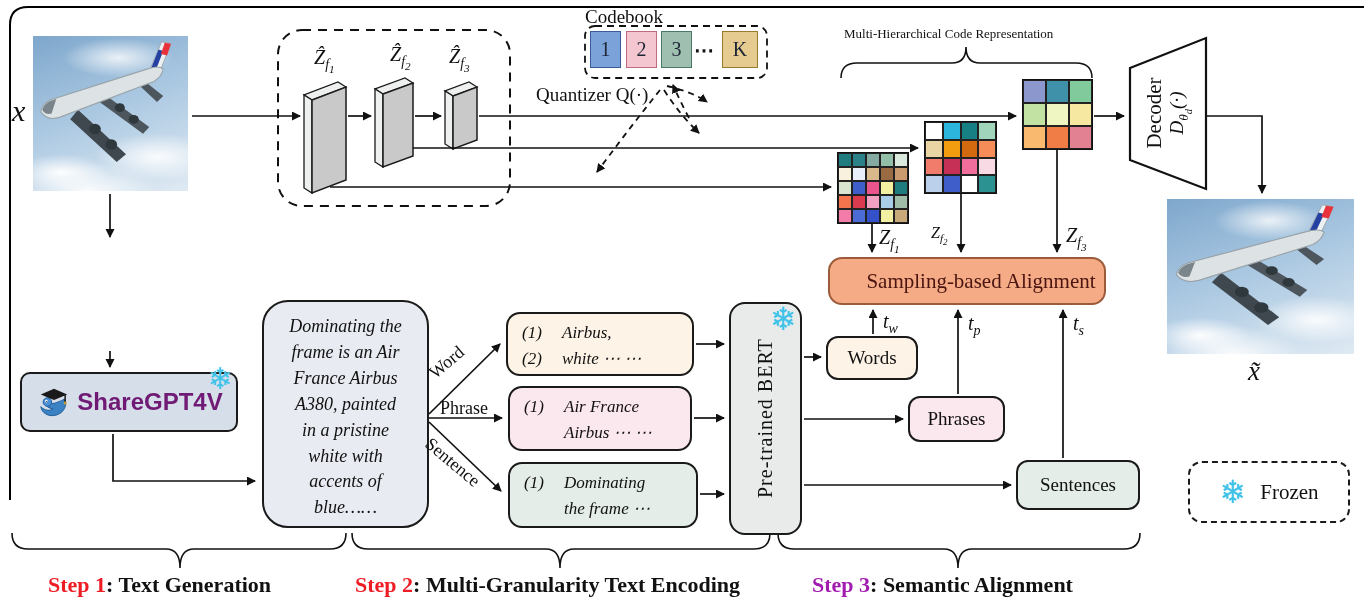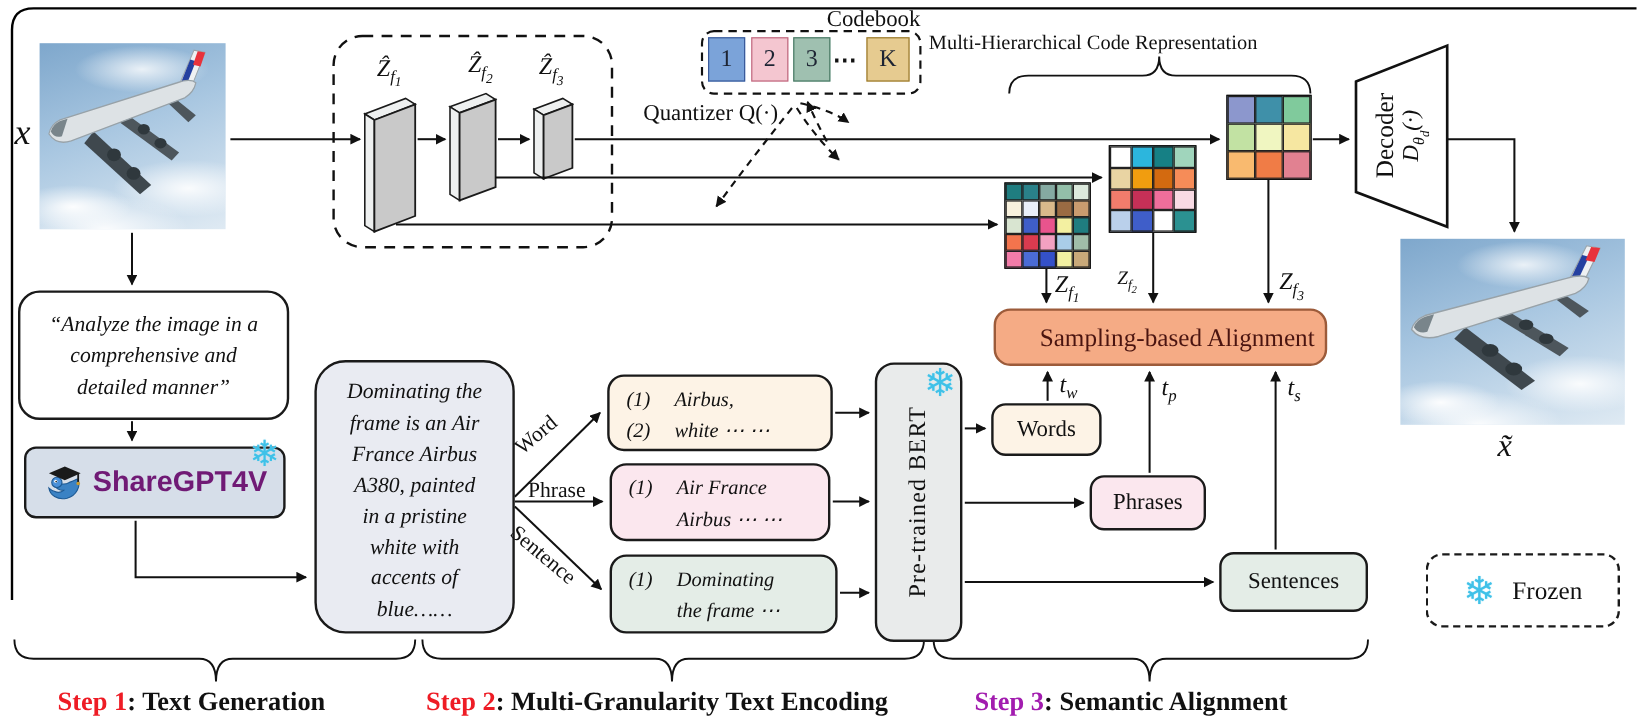--- a/index.html
+++ b/index.html
@@ -183,30 +183,30 @@
     <span>Ẑ</span><sub><span>f</span><sub>1</sub></sub>
   </div>
   <div class="lbl math" style="left:390px;top:43px;font-size:20px;">
     <span>Ẑ</span><sub><span>f</span><sub>2</sub></sub>
   </div>
   <div class="lbl math" style="left:449px;top:45px;font-size:20px;">
     <span>Ẑ</span><sub><span>f</span><sub>3</sub></sub>
   </div>
 
 
-  <div class="lbl" style="left:585px;top:6px;width:182px;text-align:right;font-size:19px;">Codebook</div>
+  <div class="lbl" style="left:585px;top:6px;width:182px;text-align:left;font-size:19px;">Codebook</div>
   <div class="codesq" style="left: 590px; top: 31px; width: 31px; height: 37px; background-color: rgb(123, 163, 217); border-color: rgb(58, 90, 154);">1</div>
   <div class="codesq" style="left: 626px; top: 31px; width: 31px; height: 37px; background-color: rgb(244, 198, 208); border-color: rgb(192, 106, 128);">2</div>
   <div class="codesq" style="left: 661px; top: 31px; width: 31px; height: 37px; background-color: rgb(159, 192, 176); border-color: rgb(74, 122, 102);">3</div>
   <div class="lbl" style="left:694px;top:38px;font-size:20px;font-weight:bold;">⋯</div>
   <div class="codesq" style="left: 722px; top: 31px; width: 36px; height: 37px; background-color: rgb(230, 203, 144); border-color: rgb(154, 122, 46);">K</div>
 
   <div class="lbl" style="left:536px;top:84px;font-size:19px;">Quantizer Q(·)</div>
 
-  <div class="lbl" style="left:774px;top:26px;font-size:17px;">Multi-Hierarchical Code Representation</div>
+  <div class="lbl" style="left:844px;top:26px;font-size:13px;">Multi-Hierarchical Code Representation</div>
 
   <div class="grid" style="left: 837px; top: 152px; width: 72px; height: 72px; grid-template-columns: repeat(5, 1fr);">
       <div class="gcell" style="background: rgb(31, 125, 128);"></div>
       <div class="gcell" style="background: rgb(42, 129, 137);"></div>
       <div class="gcell" style="background: rgb(133, 170, 162);"></div>
       <div class="gcell" style="background: rgb(147, 191, 169);"></div>
       <div class="gcell" style="background: rgb(220, 233, 221);"></div>
       <div class="gcell" style="background: rgb(248, 241, 221);"></div>
       <div class="gcell" style="background: rgb(233, 239, 250);"></div>
       <div class="gcell" style="background: rgb(217, 185, 139);"></div>
@@ -268,25 +268,20 @@
     <span>Z</span><sub><span>f</span><sub>3</sub></sub>
   </div>
 
   <div class="abs center" style="left:1088px;top:85px;width:160px;height:56px;transform:rotate(-90deg);flex-direction:column;line-height:1.15;">
     <div style="font-size:21px;">Decoder</div>
     <div class="math" style="font-size:19px;">
       <span>D</span><sub><span>θ</span><sub>d</sub></sub><span>(·)</span>
     </div>
   </div>
 
-  <div class="rbox prompt center" style="flex-direction:column;">
-    <div>“Analyze the image in a</div>
-    <div>comprehensive and</div>
-    <div>detailed manner”</div>
-  </div>
 
   <div class="rbox gpt">
     <div class="gpt-inner">
       <svg width="38" height="34" viewBox="0 0 40 36">
         <path d="M31,15 C35,21 30,30 22,32 C13,34 7,29 6,23 C10,27 16,28 19,25 C13,25 9,20 10,15 C13,19 19,21 24,18 C27,17 29,16 31,15 Z" fill="#3b82c4" stroke="#1e5a94" stroke-width="1"></path>
         <circle cx="13" cy="18" r="4.5" fill="#4a90d9" stroke="#1e5a94"></circle>
         <circle cx="12" cy="17" r="1.4" fill="#fff"></circle>
         <circle cx="12.4" cy="17.3" r="0.7" fill="#111"></circle>
         <polygon points="6,10 20,4 34,10 20,16" fill="#1a1a1a"></polygon>
         <rect x="31" y="10" width="1.6" height="8" fill="#1a1a1a"></rect>

